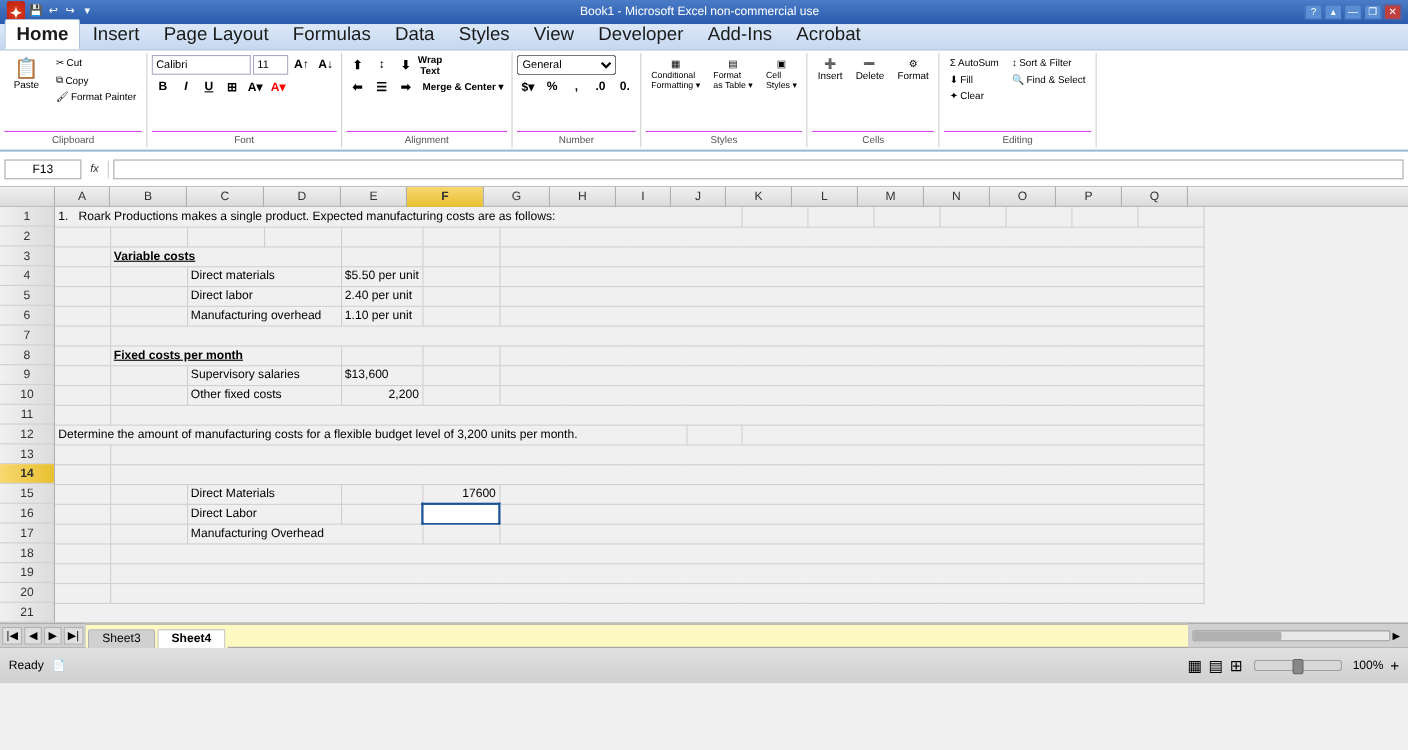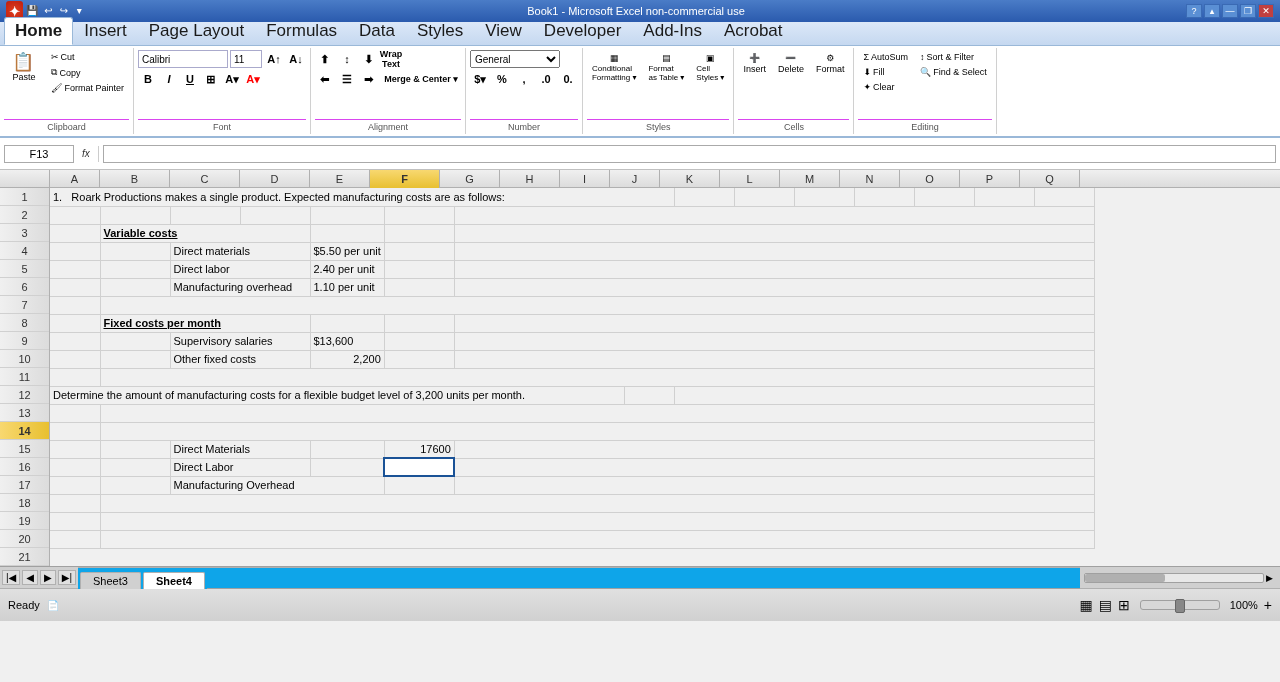--- a/index.html
+++ b/index.html
@@ -683,21 +683,21 @@
   </div>
 </div>
 
 <div style="display:flex; align-items:center; background:#d0d0d0; border-top:1px solid #a0a0a0; height:22px;">
   <div class="sheet-nav">
     <div class="sheet-nav-btn">|◀</div>
     <div class="sheet-nav-btn">◀</div>
     <div class="sheet-nav-btn">▶</div>
     <div class="sheet-nav-btn">▶|</div>
   </div>
-  <div id="sheet-tabs" style="display:flex; align-items:flex-end; flex:1; height:22px; padding-left:2px; background:#0ea5e9;">
+  <div id="sheet-tabs" style="display:flex; align-items:flex-end; flex:1; height:22px; padding-left:2px; background:#fef9c3;">
     <div class="sheet-tab">Sheet3</div>
     <div class="sheet-tab active">Sheet4</div>
     <div style="flex:1; border-bottom:1px solid #a0a0a0;"></div>
   </div>
   <div style="display:flex; align-items:center; width:200px; background:#d0d0d0; padding: 0 4px;">
     <div style="width:180px; height:10px; background:#e8e8e8; border:1px solid #a0a0a0; border-radius:2px; position:relative;">
       <div style="width:80px; height:100%; background:#b0b0b0; border-radius:2px;"></div>
     </div>
     <div style="margin-left:2px; font-size:9px; cursor:pointer;">▶</div>
   </div>

